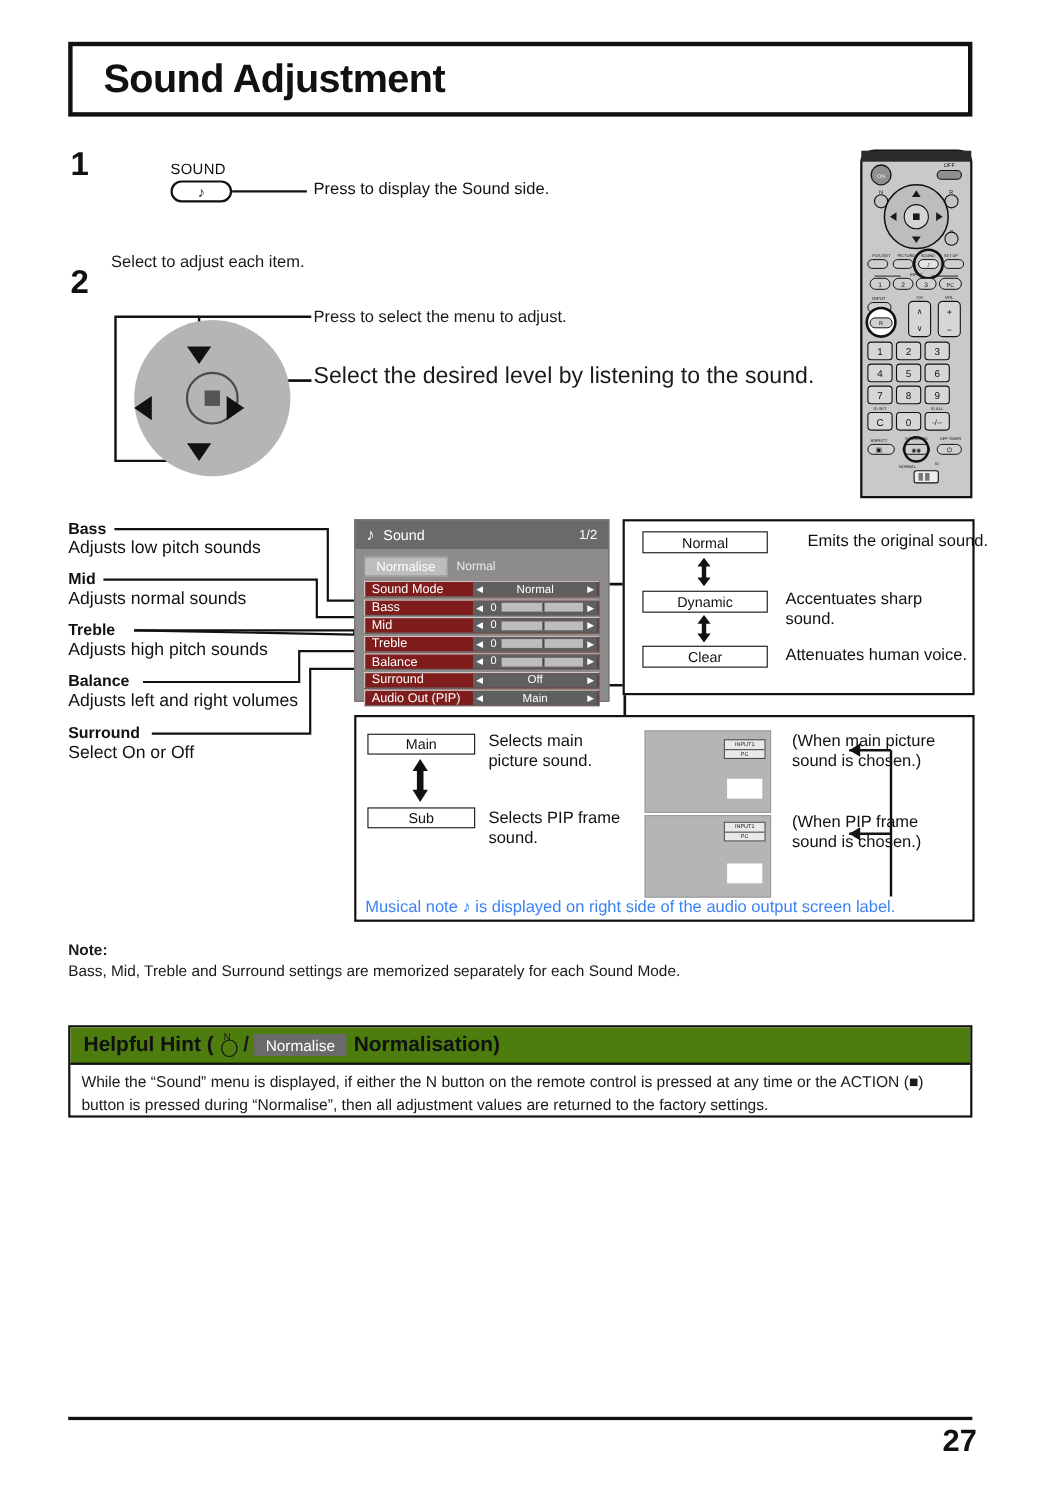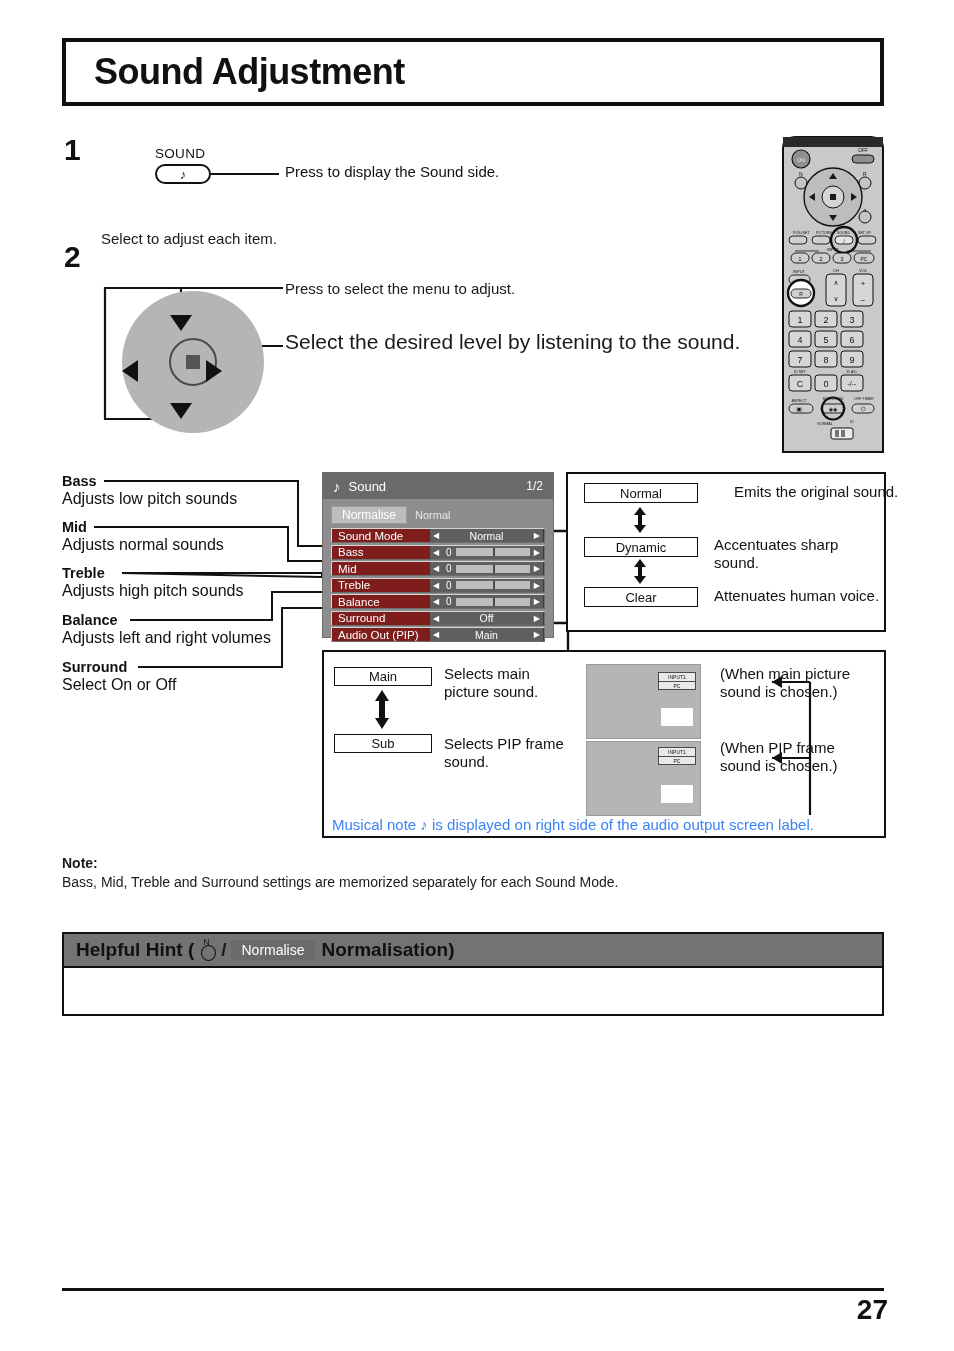--- a/index.html
+++ b/index.html
@@ -153,21 +153,21 @@
   .pip-desc { position: absolute; font-size: 15px; color: #111; line-height: 1.22; }
   .pip-foot { position: absolute; left: 332px; top: 816px; font-size: 15px; color: #3b82f6; }
 
   
   .note-title { position: absolute; left: 62px; top: 855px; font-size: 14px; font-weight: bold; }
   .note-text  { position: absolute; left: 62px; top: 874px; font-size: 14px; }
 
   
   .hint-box { position: absolute; left: 62px; top: 932px; width: 822px; height: 84px; border: 2px solid #111; }
   .hint-head {
-    height: 34px; background: #737373; display: flex; align-items: center;
+    height: 34px; background: #4d7c0f; display: flex; align-items: center;
     padding-left: 12px; border-bottom: 2px solid #111;
   }
   .hint-head-t1 { font-size: 19px; font-weight: bold; color: #111; }
   .hint-n-btn { position: relative; width: 20px; height: 22px; margin: 0 2px 0 4px; }
   .hint-n-btn .nlbl { position: absolute; top: -2px; left: 5px; font-size: 9px; }
   .hint-n-btn .ncirc {
     position: absolute; top: 6px; left: 3px; width: 15px; height: 16px;
     border: 1.5px solid #111; border-radius: 50%;
   }
   .hint-slash { font-size: 19px; font-weight: bold; margin: 0 5px 0 1px; }
@@ -427,20 +427,21 @@
     <div class="hint-head">
       <span class="hint-head-t1">Helpful Hint (</span>
       <span class="hint-n-btn">
         <span class="nlbl">N</span>
         <span class="ncirc"></span>
       </span>
       <span class="hint-slash">/</span>
       <span class="hint-normalise">Normalise</span>
       <span class="hint-head-t1">Normalisation)</span>
     </div>
+    <div class="hint-body">While the “Sound” menu is displayed, if either the N button on the remote control is pressed at any time or the ACTION (■) button is pressed during “Normalise”, then all adjustment values are returned to the factory settings.</div>
   </div>
 
   <div class="footer-rule"></div>
   <div class="page-no">27</div>
 
   <svg class="remote" viewBox="0 0 108 320">
 
     <path d="M4 14 Q4 4 16 3 L92 3 Q104 4 104 14 L104 318 L4 318 Z" fill="#c9c9c9" stroke="#111" stroke-width="2"></path>
     <rect x="4" y="3" width="100" height="10" fill="#2a2a2a"></rect>
 

